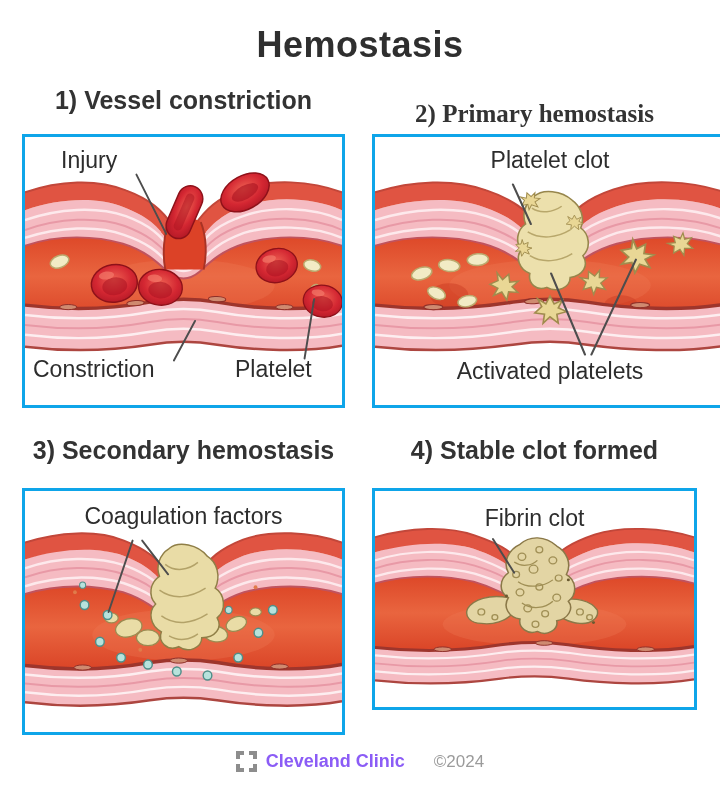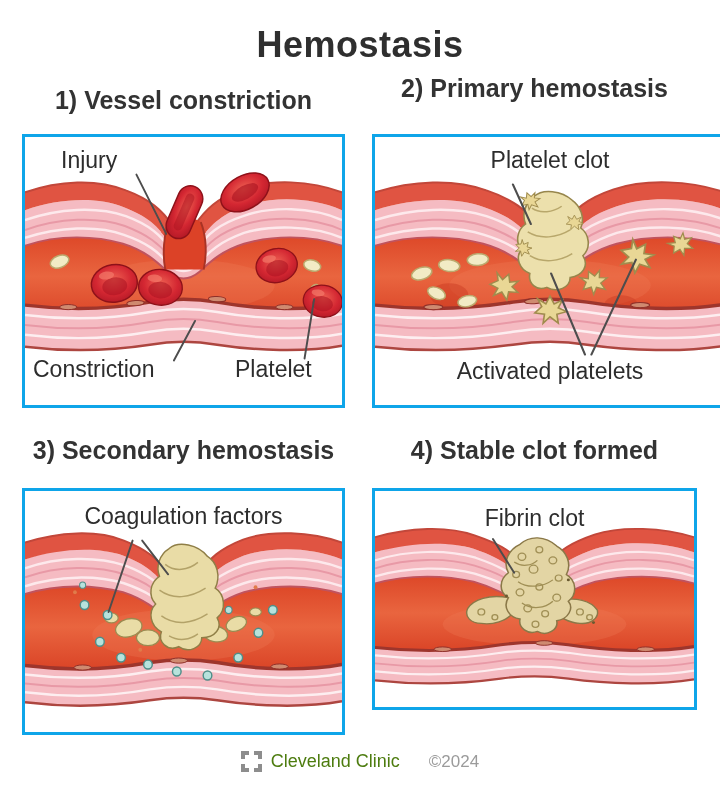--- a/index.html
+++ b/index.html
@@ -2,21 +2,21 @@
 <html><head>
 <meta charset="utf-8">
 <style>
   html,body{margin:0;padding:0;background:#fff;}
   .page{position:relative;width:720px;height:804px;background:#fff;overflow:hidden;
         font-family:"Liberation Sans","DejaVu Sans",sans-serif;}
   .title{position:absolute;left:0;top:24px;width:720px;text-align:center;
          font-size:36px;font-weight:700;color:#2f2f2f;letter-spacing:0.5px;}
   .heading{position:absolute;text-align:center;font-size:25px;font-weight:700;color:#333;}
   .h-p1{left:12px;top:86px;width:343px;}
-  .h-p2{left:362px;top:74px;width:345px;}
+  .h-p2{left:362px;top:100px;width:345px;font-family:Liberation Serif, serif;}
   .h-p3{left:12px;top:436px;width:343px;}
   .h-p4{left:362px;top:436px;width:345px;}
   .panel{position:absolute;border:3px solid #0ea5e9;background:#fff;box-sizing:border-box;}
   .p1{left:22px;top:134px;width:323px;height:274px;}
   .p2{left:372px;top:134px;width:356px;height:274px;}
   .p3{left:22px;top:488px;width:323px;height:247px;}
   .p4{left:372px;top:488px;width:325px;height:222px;}
   .panel svg{position:absolute;left:0;top:0;width:100%;height:100%;}
   .plabel{position:absolute;font-size:23px;color:#2d2d2d;white-space:nowrap;}
   .lbl-center{left:0;width:100%;text-align:center;}
@@ -28,21 +28,21 @@
   .lbl-coag{top:12px;}
   .lbl-fibrin{top:14px;}
   .footer{position:absolute;left:0;top:751px;width:720px;display:flex;
           justify-content:center;align-items:center;gap:9px;}
   .cc-logo{position:relative;width:21px;height:21px;}
   .cc-logo .q{position:absolute;width:8px;height:8px;border:0 solid #8d8d8d;box-sizing:border-box;}
   .cc-logo .tl{top:0;left:0;border-top-width:4px;border-left-width:4px;}
   .cc-logo .tr{top:0;right:0;border-top-width:4px;border-right-width:4px;}
   .cc-logo .bl{bottom:0;left:0;border-bottom-width:4px;border-left-width:4px;}
   .cc-logo .br{bottom:0;right:0;border-bottom-width:4px;border-right-width:4px;}
-  .brand{font-size:18px;font-weight:400;color:#4d7c0f;}
+  .brand{font-size:18px;font-weight:700;color:#8b5cf6;}
   .copyright{font-size:17px;color:#9b9b9b;margin-left:20px;}
 </style>
 </head>
 <body>
 
 <div class="page">
 
   <div class="title">Hemostasis</div>
 
   <div class="heading h-p1">1) Vessel constriction</div>

